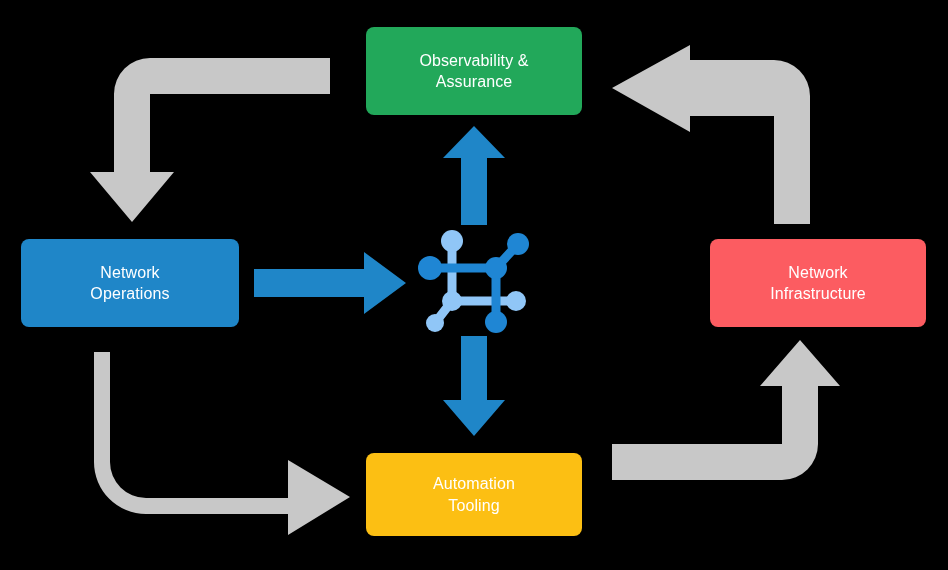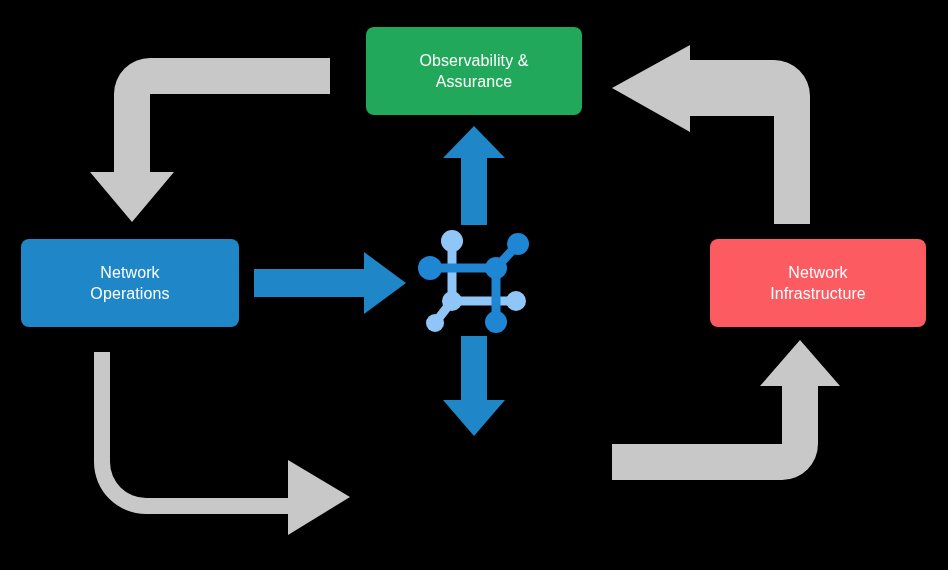--- a/index.html
+++ b/index.html
@@ -139,14 +139,16 @@
 
   <div class="node-box" id="box-observability">Observability &amp;
 Assurance</div>
 
   <div class="node-box" id="box-network-operations">Network
 Operations</div>
 
   <div class="node-box" id="box-network-infrastructure">Network
 Infrastructure</div>
 
+  <div class="node-box" id="box-automation-tooling">Automation
+Tooling</div>
 
 </div>
 
 </body></html>

